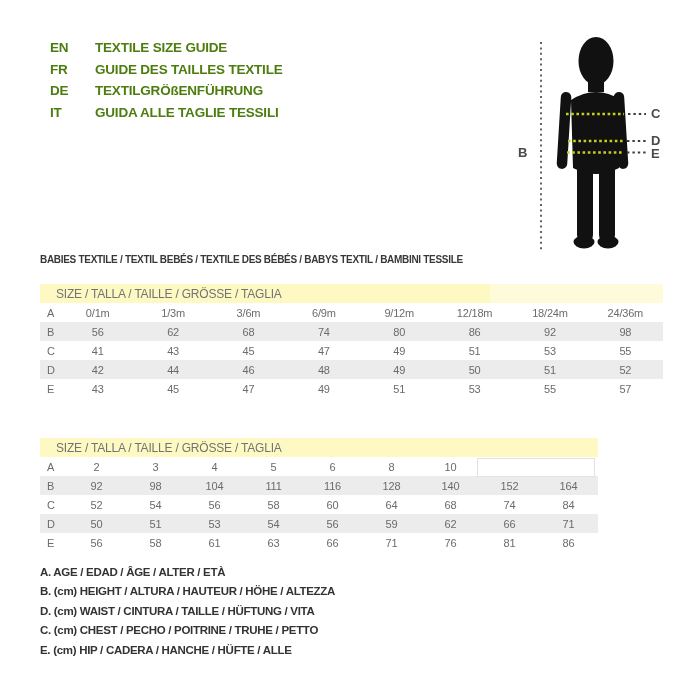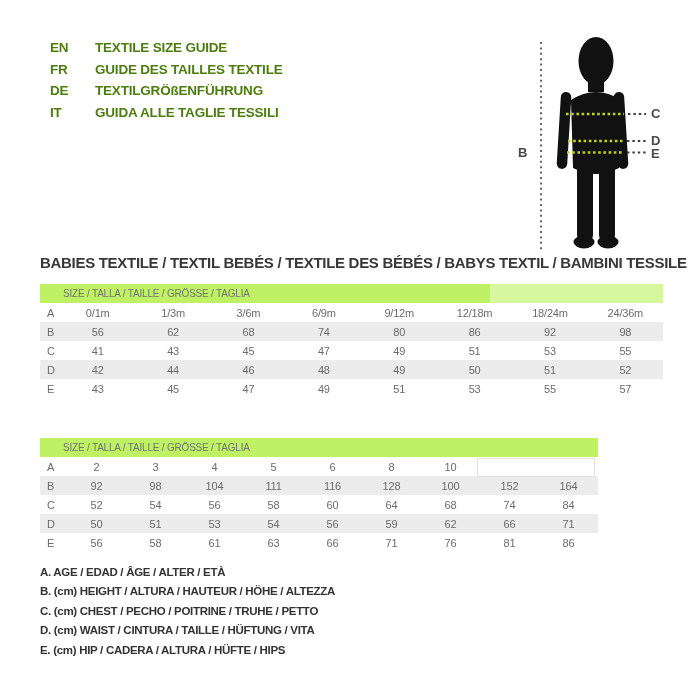--- a/index.html
+++ b/index.html
@@ -8,25 +8,25 @@
     font-family:"Liberation Sans",sans-serif;letter-spacing:-0.2px;
   }
   
   .lang-block{position:absolute;left:50px;top:37px;font-size:13.5px;font-weight:700;color:#4d7c0f;}
   .lang-row{display:flex;line-height:21.5px;}
   .lang-code{width:45px;flex:0 0 45px;}
   
   .figure-svg{position:absolute;left:505px;top:28px;}
   .measure-label{font-size:13px;font-weight:700;fill:#4a4a4a;font-family:"Liberation Sans",sans-serif;}
   
-  .section-title{position:absolute;left:40px;font-size:15px;font-weight:700;color:#383838;letter-spacing:-0.3px;white-space:nowrap;}
+  .section-title{position:absolute;left:40px;font-size:10px;font-weight:700;color:#383838;letter-spacing:-0.3px;white-space:nowrap;}
   
   .size-table{position:absolute;left:40px;border-collapse:collapse;table-layout:fixed;font-size:11px;color:#6b6b6b;}
   .size-table td{height:19px;padding:0;text-align:center;vertical-align:middle;overflow:hidden;white-space:nowrap;}
-  .size-table .hdr td{background:#bef264;color:#737373;text-align:left;padding-left:23px;font-size:10px;letter-spacing:-0.2px;}
+  .size-table .hdr td{background:#fef9c3;color:#737373;text-align:left;padding-left:16px;font-size:12px;letter-spacing:-0.2px;}
   .size-table .row-label{text-align:left;padding-left:7px;}
   .size-table tr.zebra td{background:#ececec;}
   
   .legend{position:absolute;left:40px;top:563px;font-size:11.5px;font-weight:700;color:#333333;letter-spacing:-0.3px;}
   .legend div{line-height:19.4px;white-space:nowrap;}
   
   .hdr-fade{position:absolute;left:490px;top:284px;width:173px;height:19px;background:rgba(255,255,255,0.38);pointer-events:none;}
   .cell-box{position:absolute;left:477px;top:458px;width:116px;height:17px;background:#ffffff;border:1px solid #e2e2e2;pointer-events:none;}
 </style>
 </head>
@@ -181,21 +181,21 @@
           <td>14</td>
         </tr>
         <tr class="zebra">
           <td class="row-label">B</td>
           <td>92</td>
           <td>98</td>
           <td>104</td>
           <td>111</td>
           <td>116</td>
           <td>128</td>
-          <td>100</td>
+          <td>140</td>
           <td>152</td>
           <td>164</td>
         </tr>
         <tr>
           <td class="row-label">C</td>
           <td>52</td>
           <td>54</td>
           <td>56</td>
           <td>58</td>
           <td>60</td>
@@ -228,18 +228,18 @@
           <td>81</td>
           <td>86</td>
         </tr>
       </tbody>
   </table>
   <div class="cell-box"></div>
 
   <div class="legend">
     <div>A. AGE / EDAD / ÂGE / ALTER / ETÀ</div>
     <div>B. (cm) HEIGHT / ALTURA / HAUTEUR / HÖHE / ALTEZZA</div>
+    <div>D. (cm) WAIST / CINTURA / TAILLE / HÜFTUNG / VITA</div>
     <div>C. (cm) CHEST / PECHO / POITRINE / TRUHE / PETTO</div>
-    <div>D. (cm) WAIST / CINTURA / TAILLE / HÜFTUNG / VITA</div>
-    <div>E. (cm) HIP / CADERA / ALTURA / HÜFTE / HIPS</div>
+    <div>E. (cm) HIP / CADERA / HANCHE / HÜFTE / ALLE</div>
   </div>
 
 </div>
 
 </body></html>

